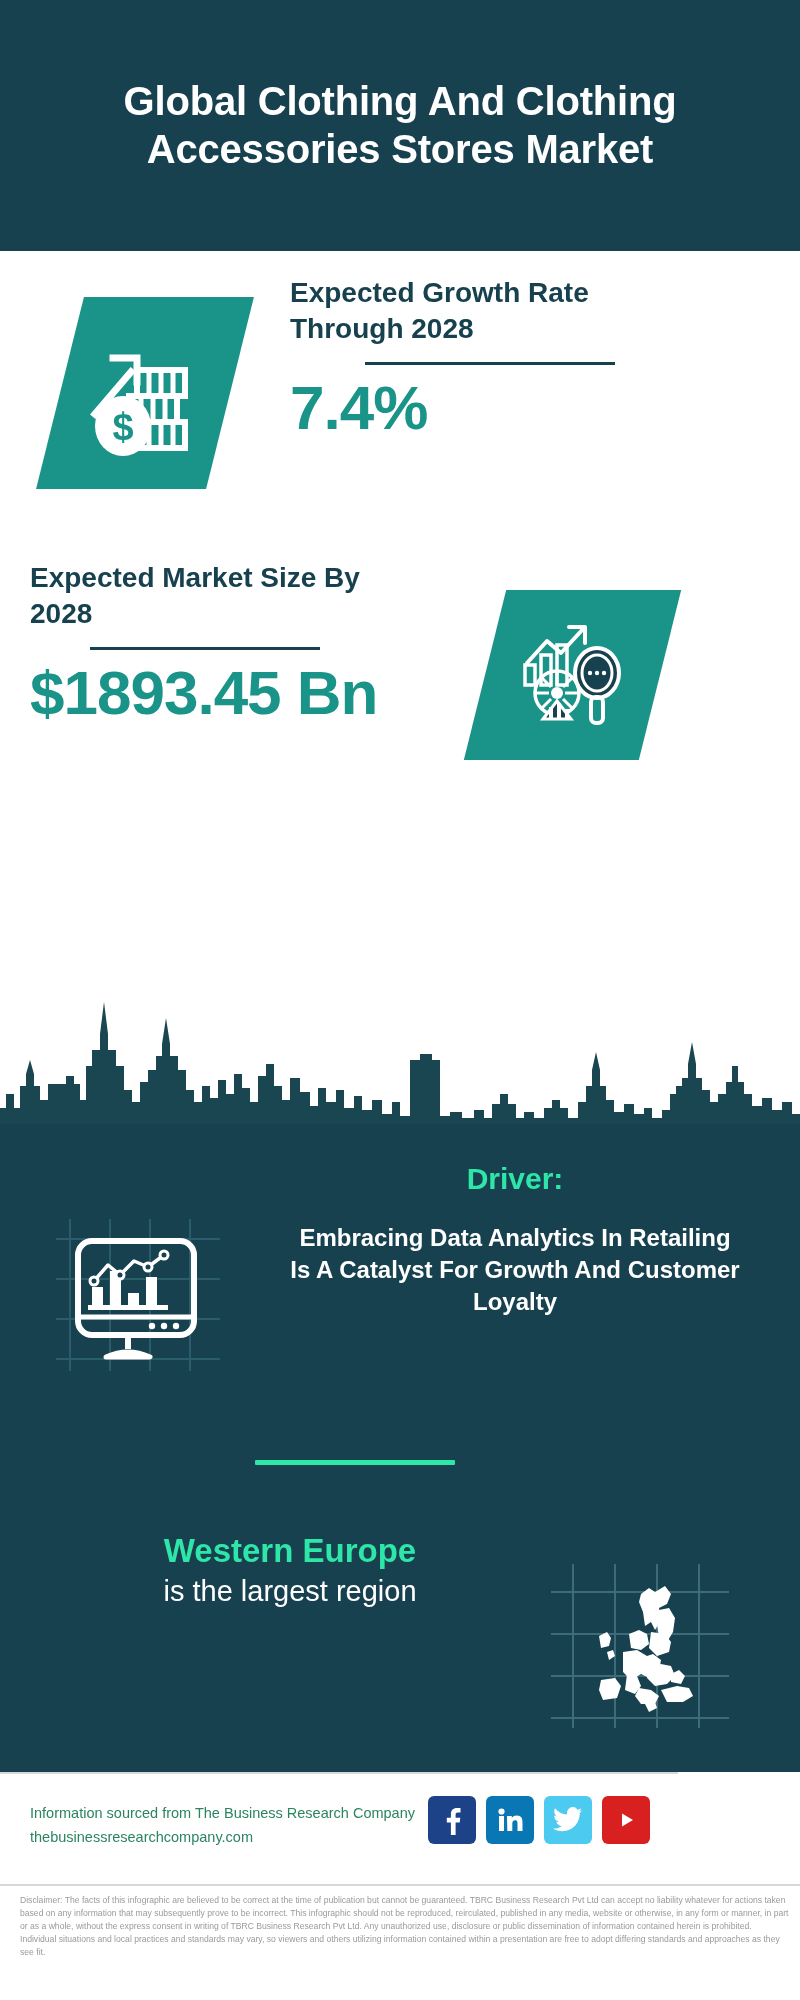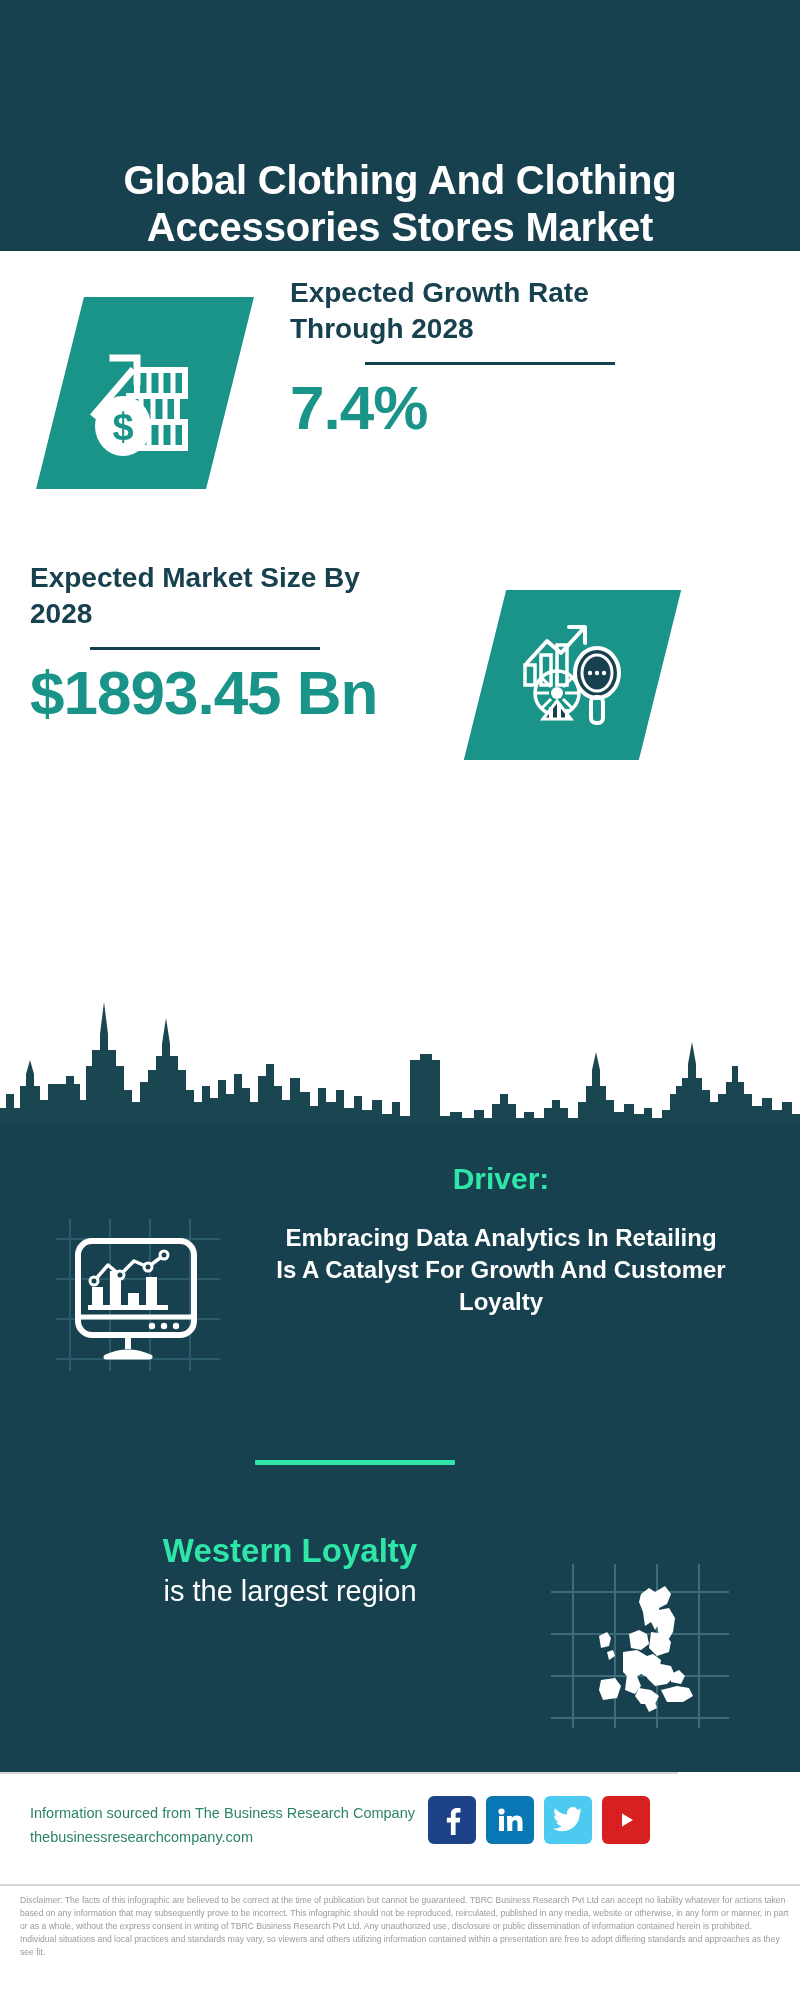--- a/index.html
+++ b/index.html
@@ -8,21 +8,21 @@
     font-family:"Liberation Sans", sans-serif;
     background:#ffffff;
     overflow:hidden;
   }
   .page { position:relative; width:800px; height:2000px; background:#ffffff; }
 
   
   .header {
     position:absolute; left:0; top:0; width:800px; height:251px;
     background:#17414f;
-    display:flex; align-items:flex-end; justify-content:center;
+    display:flex; align-items:center; justify-content:center;
   }
   .header-title {
     color:#ffffff;
     font-size:40px;
     font-weight:bold;
     line-height:1.18;
     text-align:center;
     letter-spacing:-0.2px;
     width:620px;
   }
@@ -71,21 +71,21 @@
   .skyline-wrap svg { display:block; width:800px; height:135px; }
 
   
   .dark-panel {
     position:absolute; left:0; top:1124px; width:800px; height:648px;
     background:#17414f;
   }
 
   .driver-section { position:absolute; left:0; top:1150px; width:800px; height:300px; }
   .driver-icon-box { position:absolute; left:48px; top:55px; width:190px; height:180px; }
-  .driver-text { position:absolute; left:276px; top:10px; width:450px; text-align:center; }
+  .driver-text { position:absolute; left:290px; top:10px; width:450px; text-align:center; }
   .driver-heading {
     color:#2ee6a8; font-size:30px; font-weight:bold; line-height:1.25;
   }
   .driver-body {
     color:#ffffff; font-size:24px; font-weight:bold; line-height:1.35; margin-top:24px;
   }
 
   .divider-green {
     position:absolute; left:255px; top:1460px; width:200px; height:5px;
     background:#2ee6a8; border-radius:1px;
@@ -234,21 +234,21 @@
     <div class="driver-text">
       <div class="driver-heading">Driver:</div>
       <div class="driver-body">Embracing Data Analytics In Retailing Is A Catalyst For Growth And Customer Loyalty</div>
     </div>
   </div>
 
   <div class="divider-green"></div>
 
   <div class="region-section">
     <div class="region-text">
-      <div class="region-name">Western Loyalty</div>
+      <div class="region-name">Western Europe</div>
       <div class="region-sub">is the largest region</div>
     </div>
     <div class="region-map">
       <svg width="190" height="175" viewBox="0 0 190 175" fill="none" aria-hidden="true">
         <g stroke="#3d6b78" stroke-width="2">
           <path d="M28 6 V170 M70 6 V170 M112 6 V170 M154 6 V170"></path>
           <path d="M6 34 H184 M6 76 H184 M6 118 H184 M6 160 H184"></path>
         </g>
         <g fill="#ffffff">
           <path d="M96 36 l8 -6 6 4 10 -6 6 8 -4 10 -8 4 2 12 -6 10 -4 -8 -6 4 -2 -14 -4 -10 2 -8z"></path>

